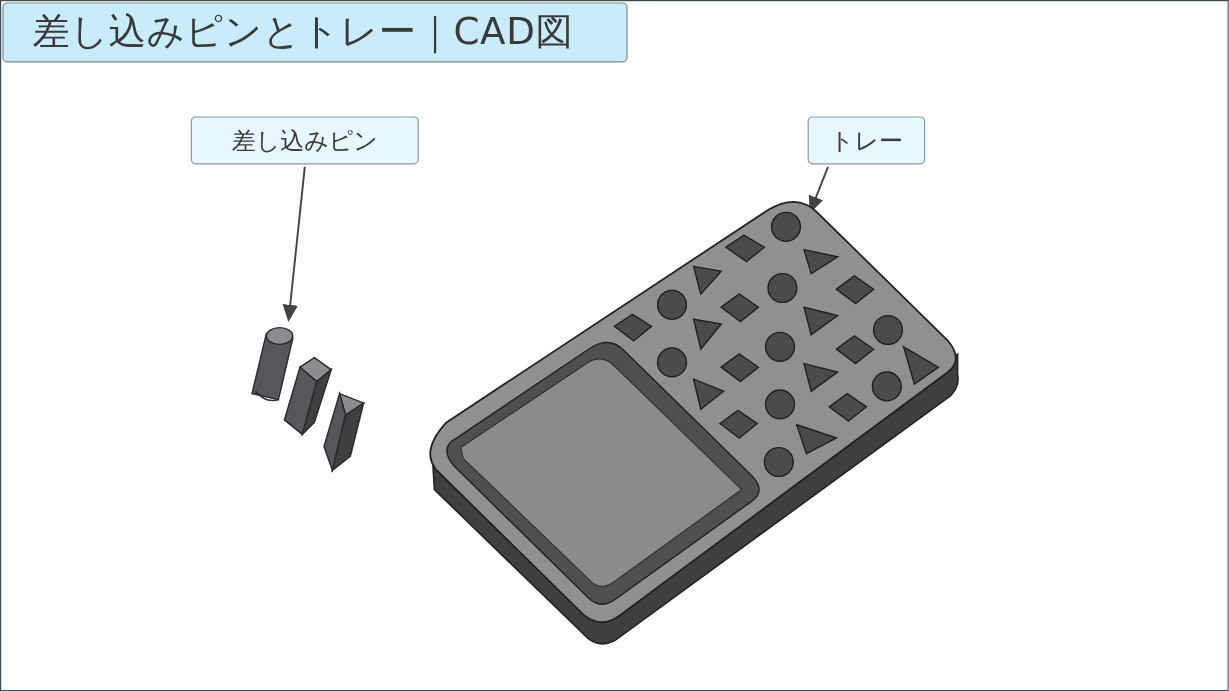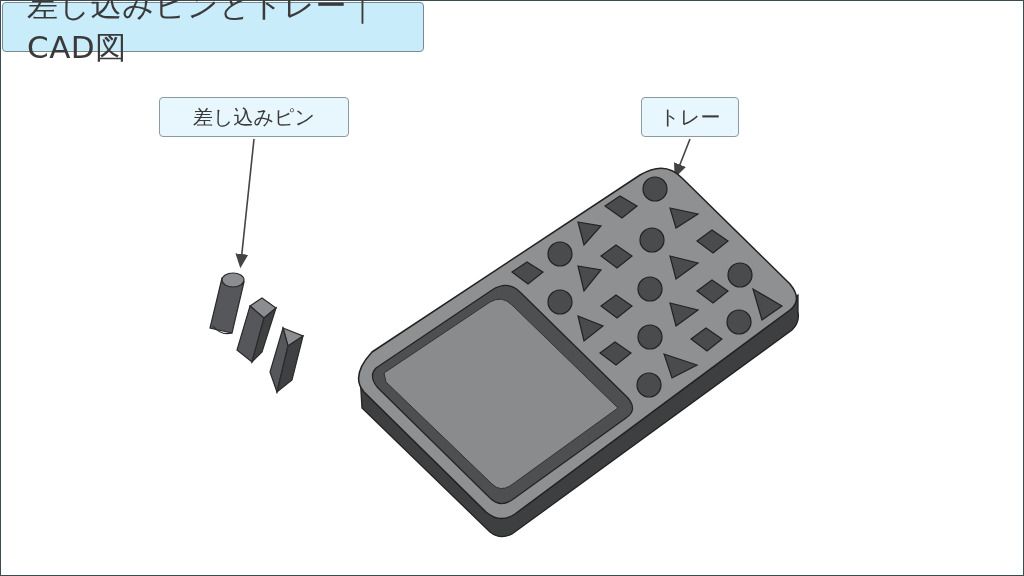--- a/index.html
+++ b/index.html
@@ -7,39 +7,39 @@
       width: 1024px; height: 576px; overflow: hidden;
       background: #ffffff;
       font-family: "DejaVu Sans", "Liberation Sans", sans-serif;
       position: relative;
     }
     .frame {
       position: absolute; left: 0; top: 0; width: 1022px; height: 574px;
       border: 1px solid #3c4a52;
     }
     .title-box {
-      position: absolute; left: 2px; top: 2px; width: 422px; height: 50px;
+      position: absolute; left: 2px; top: 2px; width: 521px; height: 50px;
       background: #c9ecfb;
       border: 1px solid #7a8a92;
       border-radius: 4px;
       box-sizing: border-box;
       display: flex; align-items: center; padding-left: 24px;
       font-size: 31px; color: #3a3a3a; letter-spacing: 0.5px;
     }
     .label-box {
       position: absolute;
       background: #e8f6fd;
       border: 1px solid #8a9aa2;
       border-radius: 4px;
       box-sizing: border-box;
       display: flex; align-items: center; justify-content: center;
       font-size: 20px; color: #3a3a3a; text-align: right;
     }
     .label-pin { left: 159px; top: 97px; width: 190px; height: 40px; }
-    .label-tray { left: 641px; top: 97px; width: 98px; height: 40px; }
+    .label-tray { left: 673px; top: 97px; width: 98px; height: 40px; }
     svg.drawing { position: absolute; left: 0; top: 0; }
   </style>
 </head>
 <body>
 
 <div class="frame"></div>
 
 <div class="title-box">差し込みピンとトレー｜CAD図</div>
 
 <svg class="drawing" width="1024" height="576" viewBox="0 0 1024 576">

